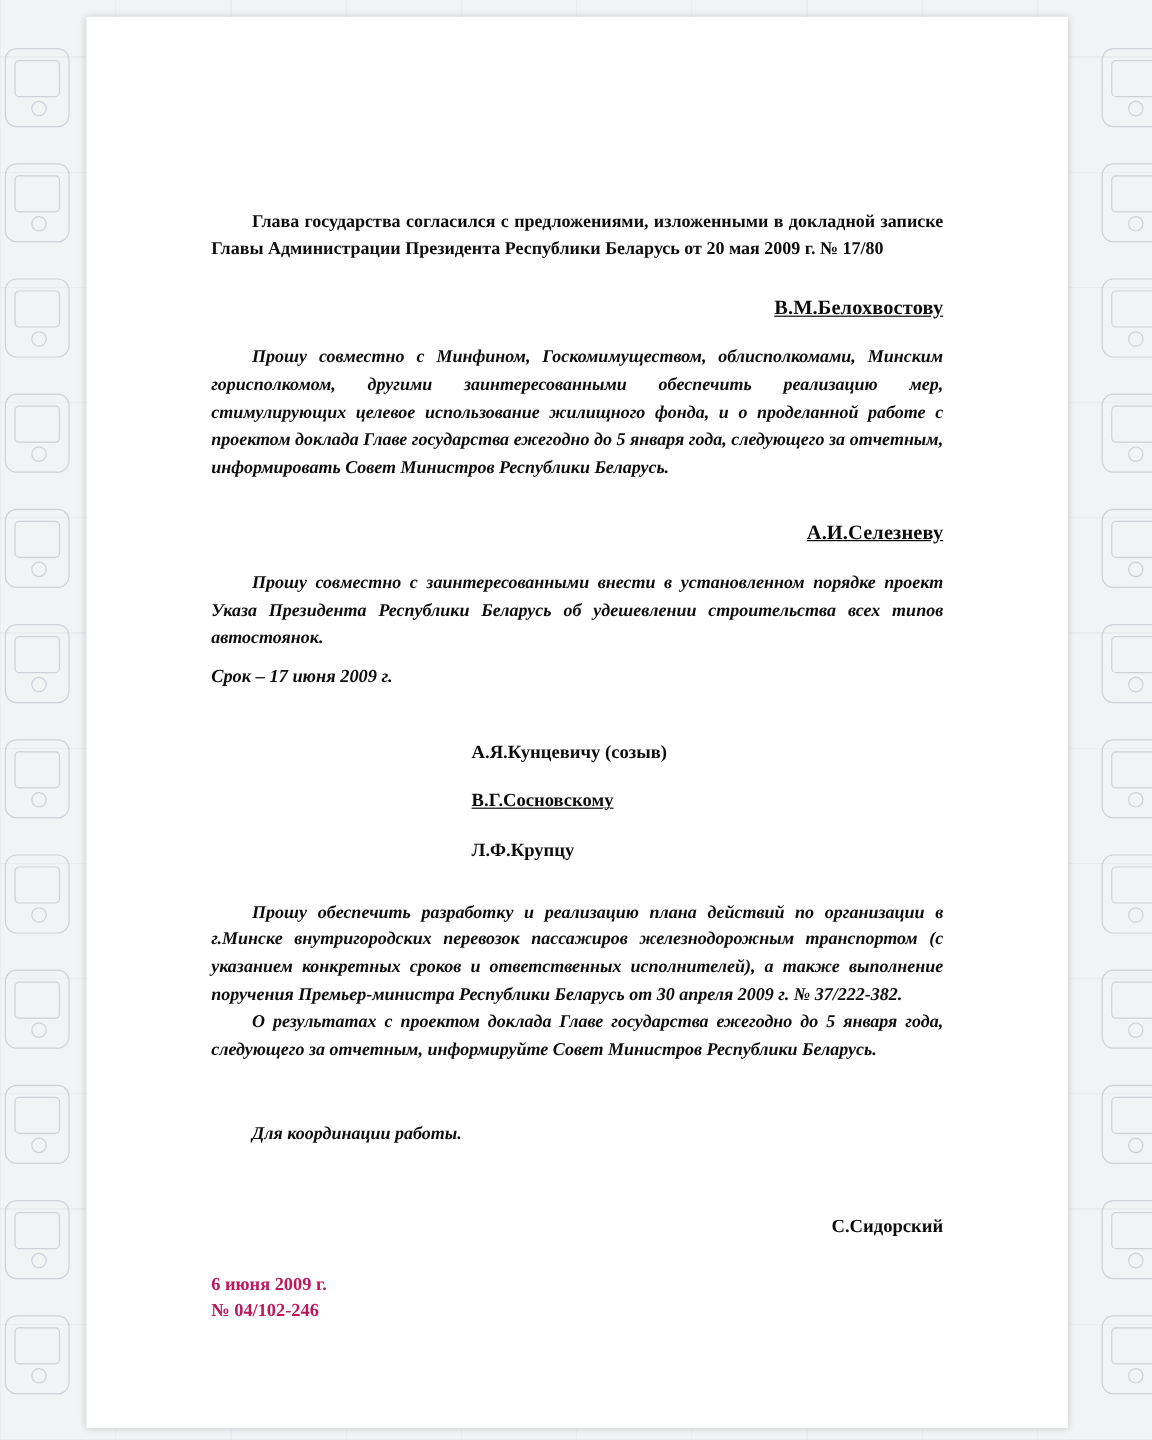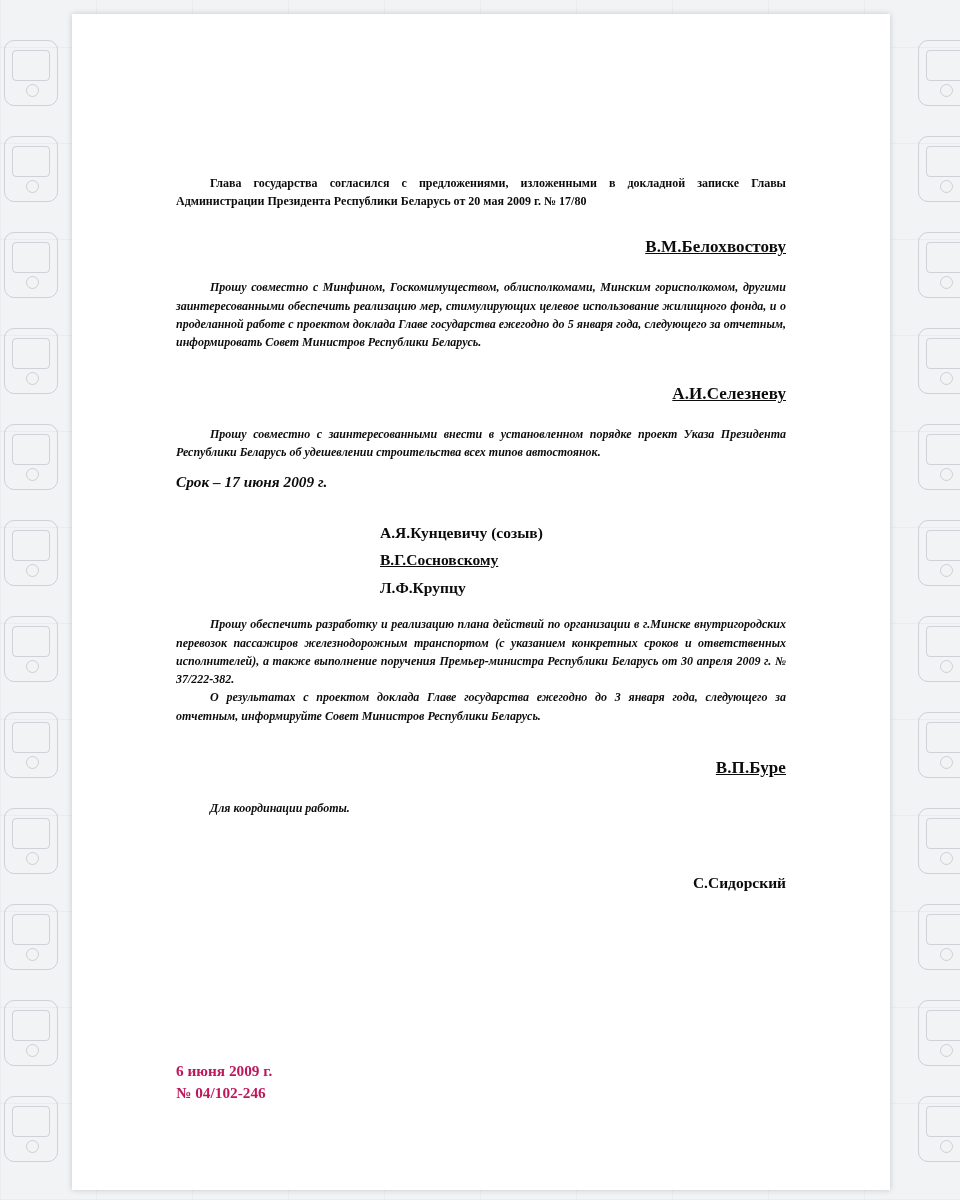--- a/index.html
+++ b/index.html
@@ -74,21 +74,21 @@
 
   #doc-body {
     position: absolute;
     left: 104px;
     top: 160px;
     width: 610px;
   }
 
   p {
     margin: 0;
-    font-size: 12px;
+    font-size: 15px;
     line-height: 1.52;
     color: #0c0c0c;
   }
 
   .para-justify {
     text-align: justify;
     text-justify: inter-word;
     text-indent: 34px;
   }
 
@@ -106,21 +106,21 @@
     font-weight: bold;
     text-decoration: underline;
     font-size: 17px;
     margin: 0;
     letter-spacing: 0.1px;
   }
 
   .addressee-left {
     font-weight: bold;
     font-size: 15.5px;
-    margin: 4px;
+    margin: 17px;
     padding-left: 200px;
   }
   .addressee-left .u {
     text-decoration: underline;
   }
 
   .deadline {
     font-weight: bold;
     font-style: italic;
     font-size: 15.3px;
@@ -204,25 +204,24 @@
       <div class="sp-8"></div>
       <p class="deadline">Срок – 17 июня 2009 г.</p>
 
       <div class="sp-24"></div>
 
       <p class="addressee-left">А.Я.Кунцевичу (созыв)</p>
       <p class="addressee-left"><span class="u">В.Г.Сосновскому</span></p>
       <p class="addressee-left">Л.Ф.Крупцу</p>
       <div class="sp-12"></div>
       <p class="para-justify italic-bold">Прошу обеспечить разработку и реализацию плана действий по организации в г.Минске внутригородских перевозок пассажиров железнодорожным транспортом (с указанием конкретных сроков и ответственных исполнителей), а также выполнение поручения Премьер-министра Республики Беларусь от 30 апреля 2009 г. № 37/222-382.</p>
-      <p class="para-justify italic-bold">О результатах с проектом доклада Главе государства ежегодно до 3 января года, следующего за отчетным, информируйте Совет Министров Республики Беларусь.</p>
+      <p class="para-justify italic-bold">О результатах с проектом доклада Главе государства ежегодно до 5 января года, следующего за отчетным, информируйте Совет Министров Республики Беларусь.</p>
 
       <div class="sp-30"></div>
 
-      <p class="addressee">В.П.Буре</p>
       <div class="sp-18"></div>
       <p class="para-justify italic-bold">Для координации работы.</p>
 
       <div class="sp-30"></div>
       <div class="sp-24"></div>
 
       <p class="signature">С.Сидорский</p>
 
     </div>
 

